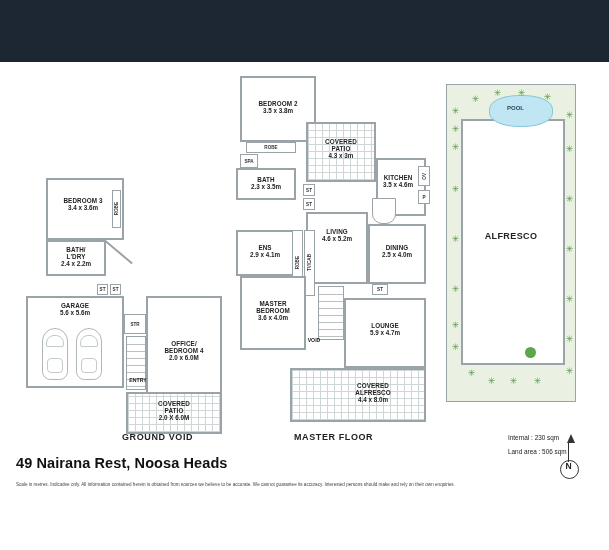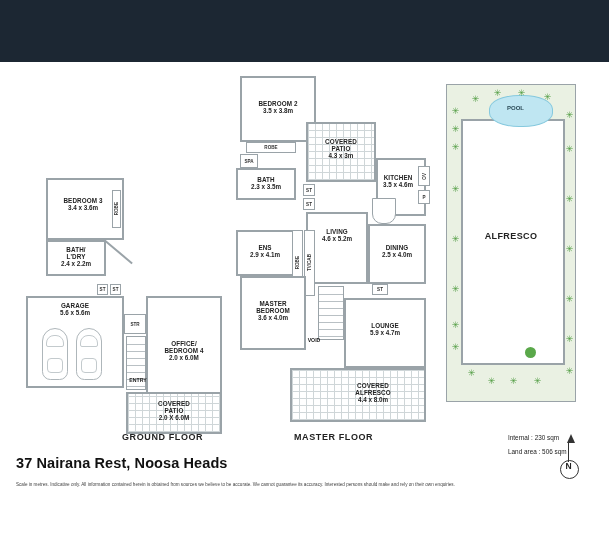--- a/index.html
+++ b/index.html
@@ -121,21 +121,21 @@
 
     <div class="tiny" style="position:absolute;left:120px;top:316px;width:36px;">ENTRY</div>
 
     <div class="hatch" style="left:126px;top:330px;width:96px;height:42px;"></div>
     <div class="lbl" style="left:130px;top:338px;width:88px;">
       <span class="nm">COVERED</span>
       <span class="nm">PATIO</span>
       <span class="dim">2.0 X 6.0M</span>
     </div>
 
-    <div class="floorlabel" style="left:122px;top:370px;">GROUND FLOOR</div>
+    <div class="floorlabel" style="left:122px;top:370px;">GROUND VOID</div>
 
     <div class="room" style="left:240px;top:14px;width:76px;height:66px;"></div>
     <div class="lbl" style="left:244px;top:38px;width:68px;">
       <span class="nm">BEDROOM 2</span>
       <span class="dim">3.5 x 3.8m</span>
     </div>
 
     <div class="tagbox" style="left:246px;top:80px;width:50px;height:11px;">
         <span>ROBE</span>
       </div>
@@ -277,16 +277,16 @@
       <div class="arrow"></div>
       <div class="stem"></div>
       <div class="circ"></div>
       <div class="n">N</div>
     </div>
 
     <div class="areatxt" style="left:508px;top:372px;">Internal    : 230 sqm</div>
     <div class="areatxt" style="left:508px;top:386px;">Land area  : 506 sqm</div>
   </div>
 
-  <div class="title">37 Nairana Rest, Noosa Heads</div>
+  <div class="title">49 Nairana Rest, Noosa Heads</div>
   <div class="disclaimer">Scale in metres. Indicative only.  All information contained herein is obtained from sources we believe to be accurate. We cannot guarantee its accuracy. Interested persons should make and rely on their own enquiries.</div>
   <div class="bottombar" style="top:508px;height:0;"></div>
 </div>
 
 </body></html>

